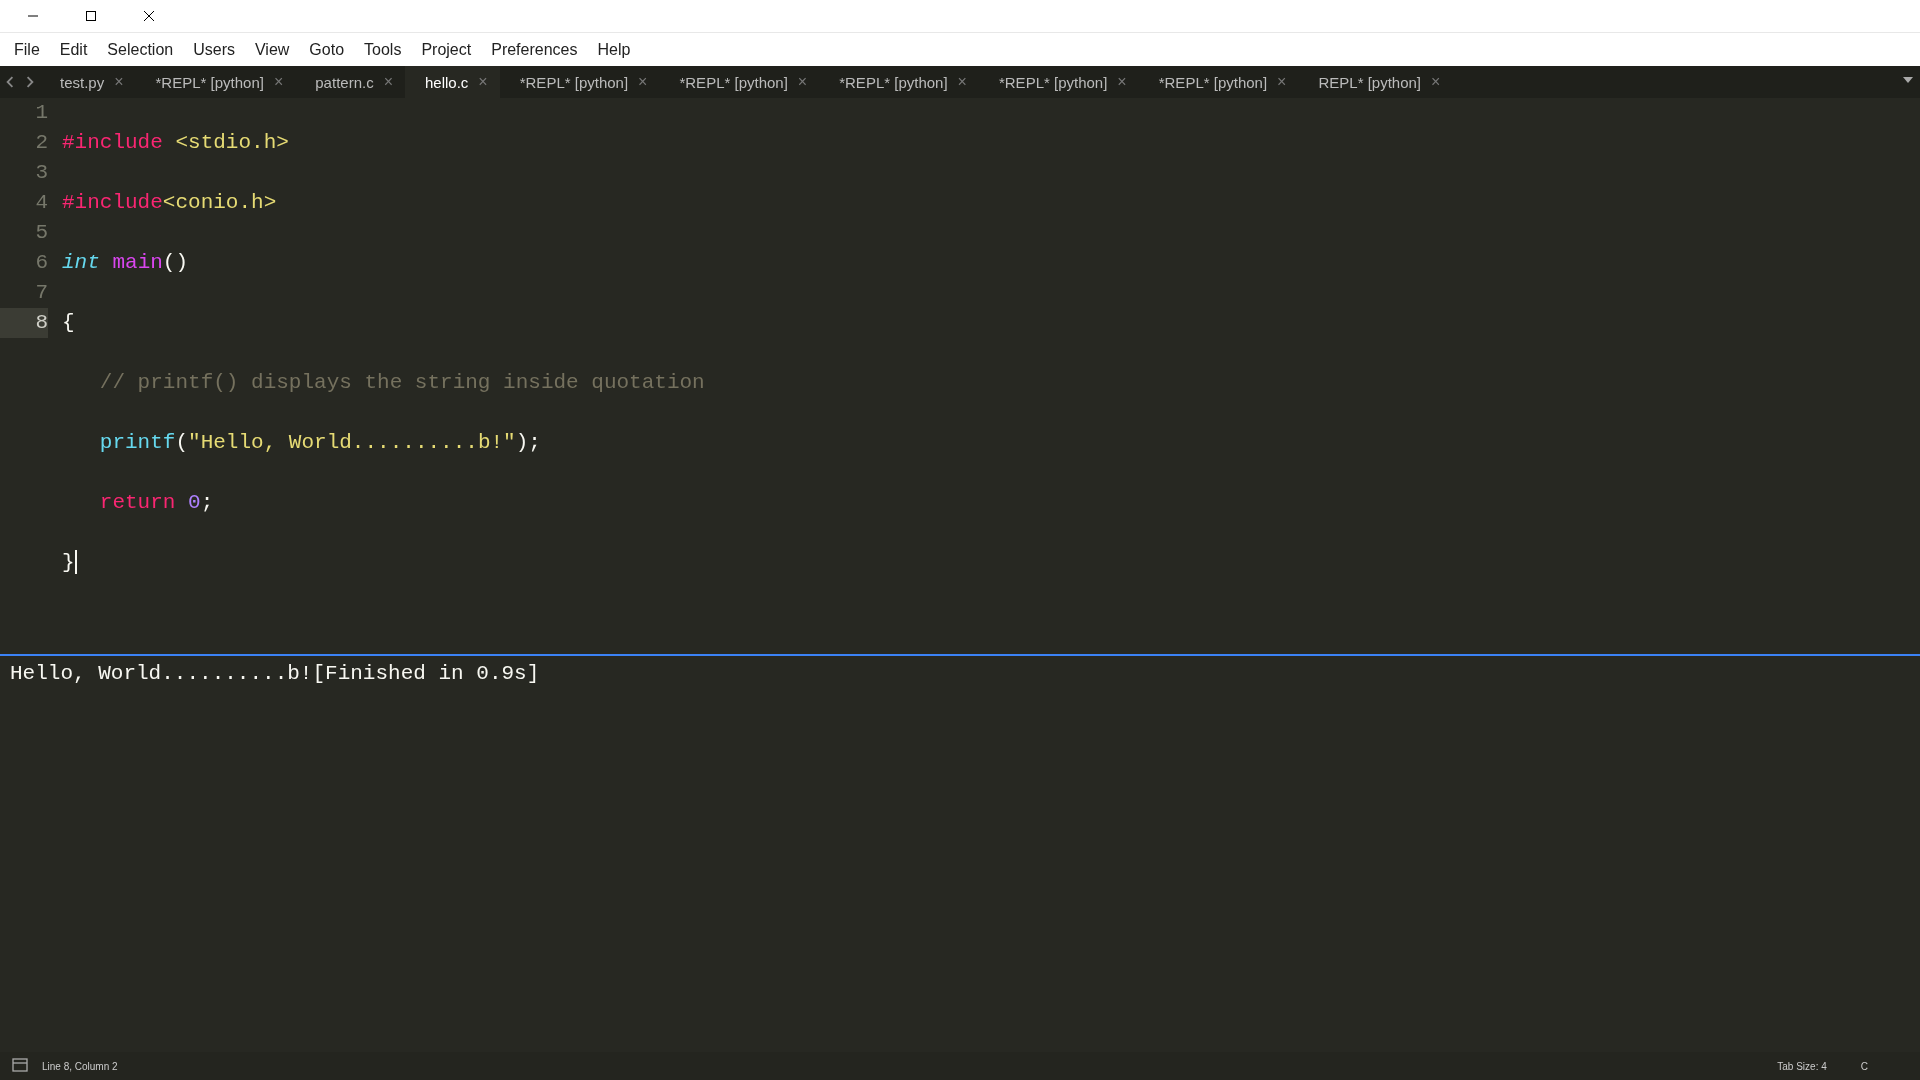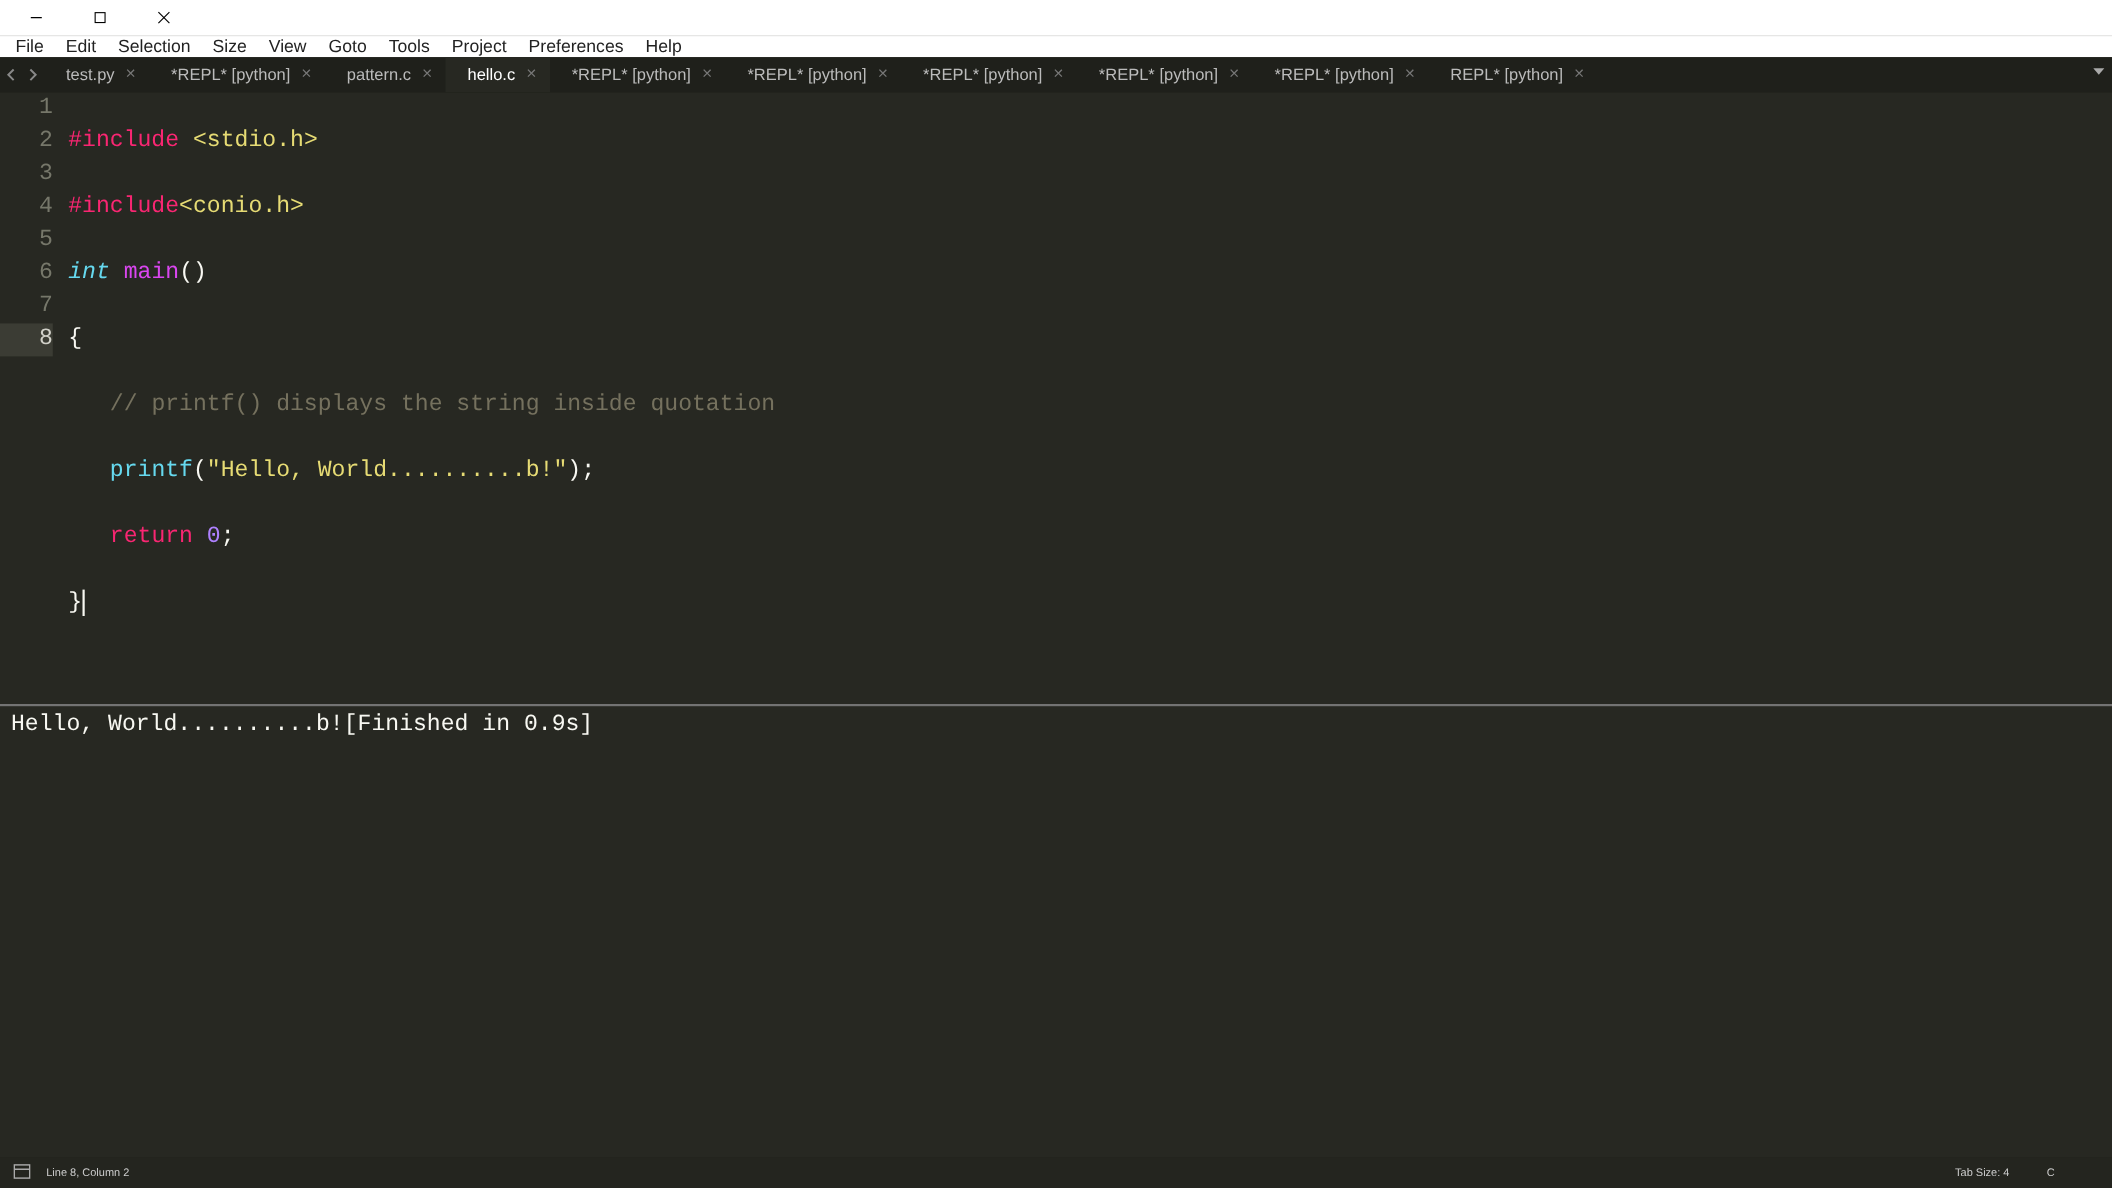--- a/index.html
+++ b/index.html
@@ -7,21 +7,21 @@
 
   
   .titlebar { height: 32px; background: #ffffff; display: flex; align-items: center; justify-content: space-between; padding: 0 0 0 4px; color: #333; font-size: 15px; }
   .title-left { display: flex; align-items: center; gap: 8px; }
   .app-icon { width: 18px; height: 18px; background: linear-gradient(135deg,#ff9800 0%,#4a4a4a 50%); border-radius: 2px; }
   .win-controls { display: flex; height: 100%; }
   .win-btn { width: 58px; height: 100%; display: flex; align-items: center; justify-content: center; cursor: pointer; }
   .win-btn svg { width: 12px; height: 12px; stroke: #000; stroke-width: 1; fill: none; }
 
   
-  .menubar { height: 20px; background: #ffffff; display: flex; align-items: center; padding: 0 4px; font-size: 16px; color: #222; border-top: 1px solid #e8e8e8; }
+  .menubar { height: 34px; background: #ffffff; display: flex; align-items: center; padding: 0 4px; font-size: 16px; color: #222; border-top: 1px solid #e8e8e8; }
   .menuitem { padding: 3px 10px; cursor: pointer; }
 
   
   .tabbar { height: 32px; background: #1f201b; display: flex; align-items: stretch; font-size: 15px; color: #bbb; overflow: hidden; position: relative; }
   .tab-nav { display: flex; align-items: center; padding: 0 4px; gap: 2px; }
   .tab-nav svg { width: 12px; height: 12px; fill: #888; }
   .tabs { display: flex; align-items: stretch; }
   .tab { display: flex; align-items: center; padding: 0 12px 0 20px; position: relative; cursor: pointer; white-space: nowrap; }
   .tab.active { background: #272822; }
   .tab-close { margin-left: 10px; color: #777; font-size: 16px; cursor: pointer; }
@@ -39,21 +39,21 @@
   .tok-fn   { color: #d946ef; }
   .tok-call { color: #66d9ef; }
   .tok-str  { color: #e6db74; }
   .tok-num  { color: #ae81ff; }
   .tok-kw   { color: #f92672; }
   .tok-cmt  { color: #75715e; }
   .tok-punc { color: #f8f8f2; }
   .cursor { display: inline-block; width: 2px; height: 24px; background: #f8f8f2; vertical-align: text-bottom; }
 
   
-  .output { height: 370px; border-top: 2px solid #737373; background: #272822; color: #f8f8f2; font-family: Consolas, "Courier New", monospace; font-size: 21px; padding: 6px 10px; white-space: pre; }
+  .output { height: 370px; border-top: 2px solid #3b82f6; background: #272822; color: #f8f8f2; font-family: Consolas, "Courier New", monospace; font-size: 21px; padding: 6px 10px; white-space: pre; }
 
   
   .statusbar { position: absolute; bottom: 0; left: 0; right: 0; height: 28px; background: #24251f; display: flex; align-items: center; color: #ccc; font-size: 10px; padding: 0 12px; }
   .status-left { display: flex; align-items: center; gap: 14px; }
   .status-icon svg { width: 16px; height: 14px; stroke: #aaa; stroke-width: 1.3; fill: none; }
   .status-right { margin-left: auto; display: flex; align-items: center; gap: 34px; padding-right: 40px; }
 
   .code-row { position: relative; height: 30px; }
 </style>
 </head>
@@ -77,21 +77,21 @@
           <line x1="11" y1="1" x2="1" y2="11"></line>
         </svg>
     </div>
   </div>
 </div>
 
 <div class="menubar">
   <div class="menuitem">File</div>
   <div class="menuitem">Edit</div>
   <div class="menuitem">Selection</div>
-  <div class="menuitem">Size</div>
+  <div class="menuitem">Users</div>
   <div class="menuitem">View</div>
   <div class="menuitem">Goto</div>
   <div class="menuitem">Tools</div>
   <div class="menuitem">Project</div>
   <div class="menuitem">Preferences</div>
   <div class="menuitem">Help</div>
 </div>
 
 <div class="tabbar">
   <div class="tab-nav">

